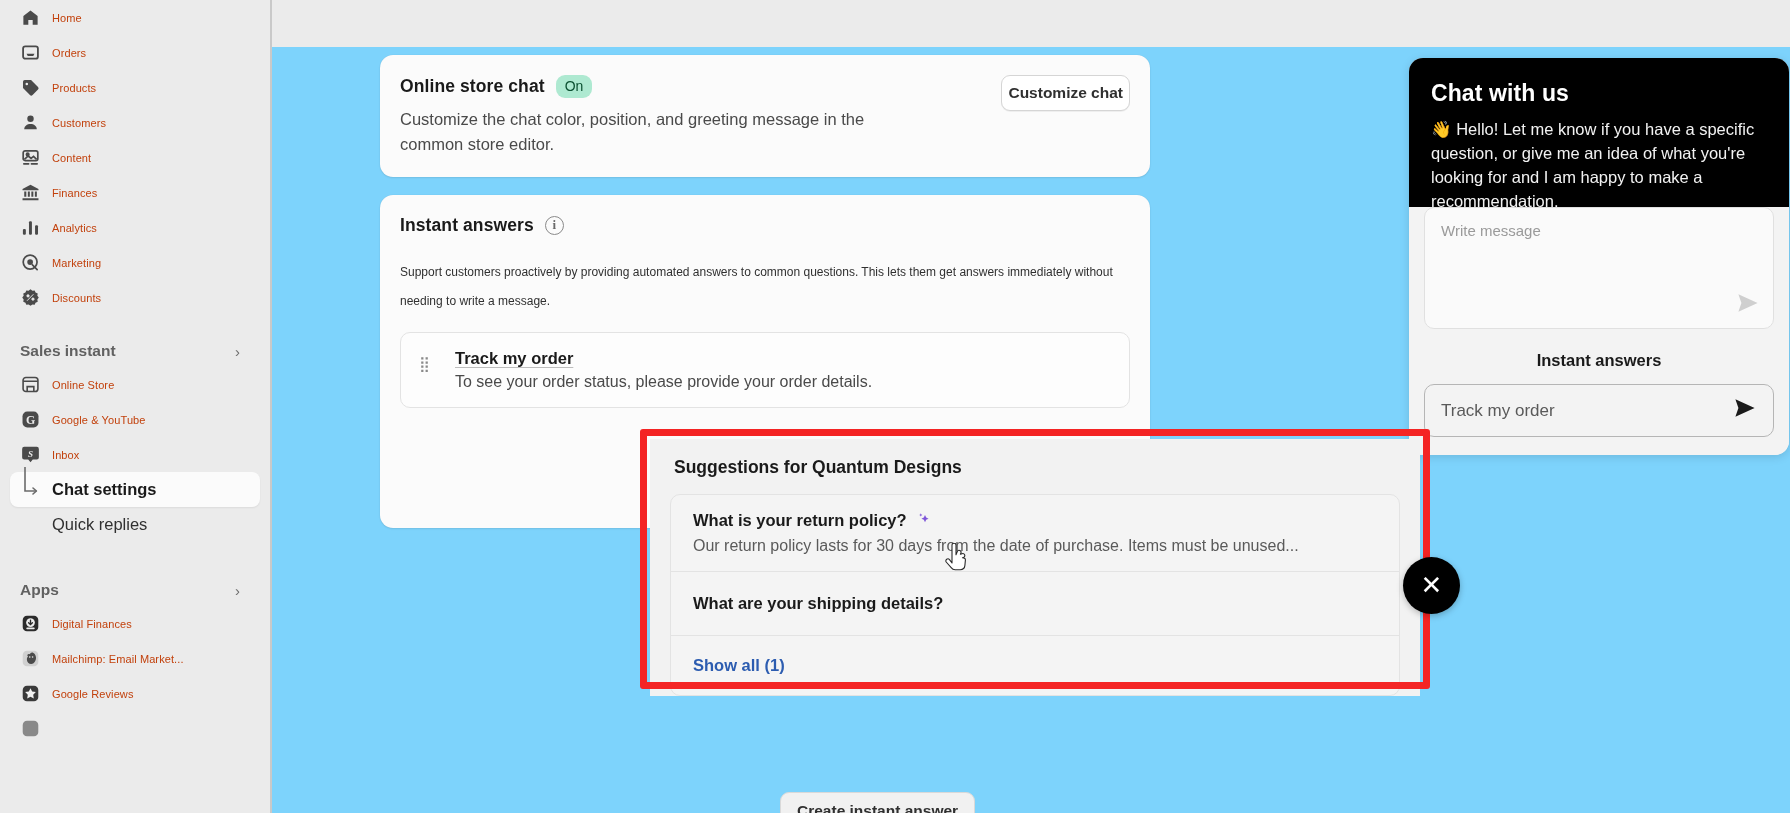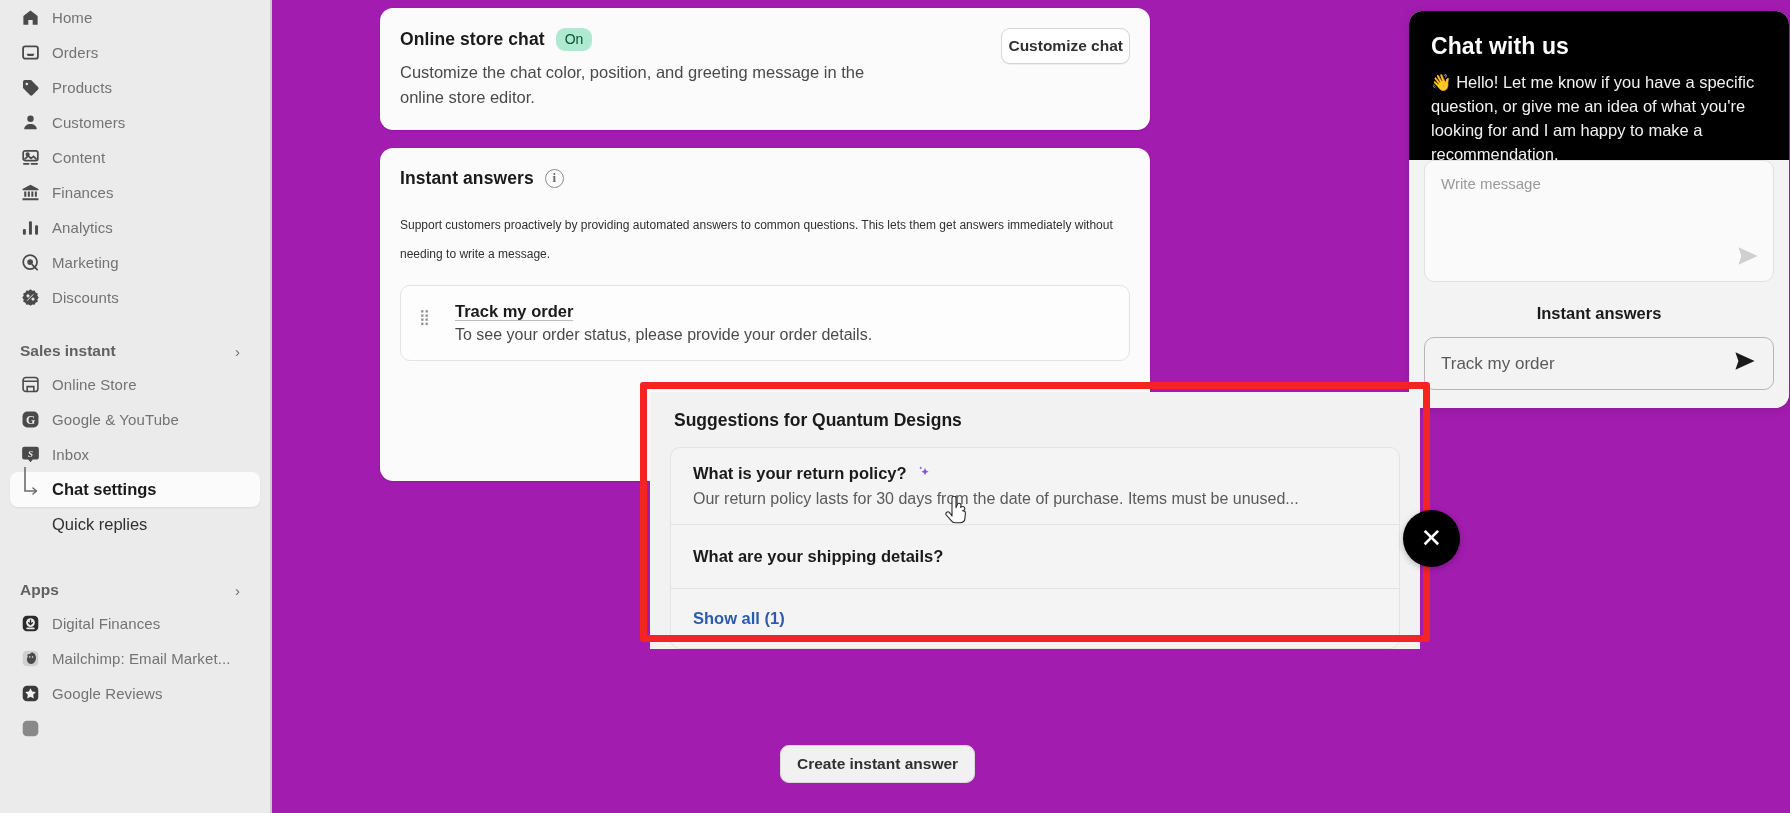--- a/index.html
+++ b/index.html
@@ -30,21 +30,21 @@
     gap: 12px;
     cursor: pointer;
   }
   .nav-icon {
     width: 20px; height: 20px; flex: 0 0 20px;
     display: flex; align-items: center; justify-content: center;
     color: #4a4a4a;
   }
   .nav-icon svg { width: 19px; height: 19px; display: block; }
   .nav-label {
-    font-size: 15px; color: #737373; font-weight: 400;
+    font-size: 11px; color: #c2410c; font-weight: 400;
     white-space: nowrap; letter-spacing: .1px;
   }
 
   .section-head {
     display: flex; align-items: center; justify-content: space-between;
     padding: 0 20px 0 10px;
     margin: 0 10px;
     height: 32px;
   }
   .section-head .title { font-size: 15.5px; font-weight: 700; color: #616161; }
@@ -57,22 +57,23 @@
   }
   .sub-item.active { background: #fbfbfb; box-shadow: 0 1px 2px rgba(0,0,0,.07); }
   .elbow { width: 22px; height: 26px; flex: 0 0 22px; color: #6b6b6b; position: relative; }
   .elbow svg { position: absolute; left: 0; top: -10px; }
   .sub-label { font-size: 16.5px; color: #303030; }
   .sub-item.active .sub-label { font-weight: 700; color: #1a1a1a; }
   .sub-item .spacer { width: 22px; flex: 0 0 22px; }
 
   
   .main {
-    flex: 1; position: relative; background: #a21caf;
+    flex: 1; position: relative; background: #7dd3fc;
     overflow: hidden;
+    margin-top: 47px;
   }
   .content-col {
     position: absolute; left: 108px; top: 8px; width: 770px;
   }
   .card {
     background: #fbfbfb; border-radius: 13px;
     box-shadow: 0 1px 2px rgba(0,0,0,.09), 0 0 1px rgba(0,0,0,.12);
     padding: 20px 20px;
   }
   .card-row { display: flex; align-items: flex-start; justify-content: space-between; gap: 20px; }
@@ -390,21 +391,21 @@
 
     <div class="content-col">
 
       <section class="card">
         <div class="card-row">
           <div>
             <div class="card-title-row">
               <span class="card-title">Online store chat</span>
               <span class="badge-on">On</span>
             </div>
-            <div class="card-desc">Customize the chat color, position, and greeting message in the online store editor.</div>
+            <div class="card-desc">Customize the chat color, position, and greeting message in the common store editor.</div>
           </div>
           <button class="btn">Customize chat</button>
         </div>
       </section>
 
       <div style="height:18px"></div>
 
       <section class="card" style="padding-bottom:120px">
         <div class="card-title-row">
           <span class="card-title">Instant answers</span>

